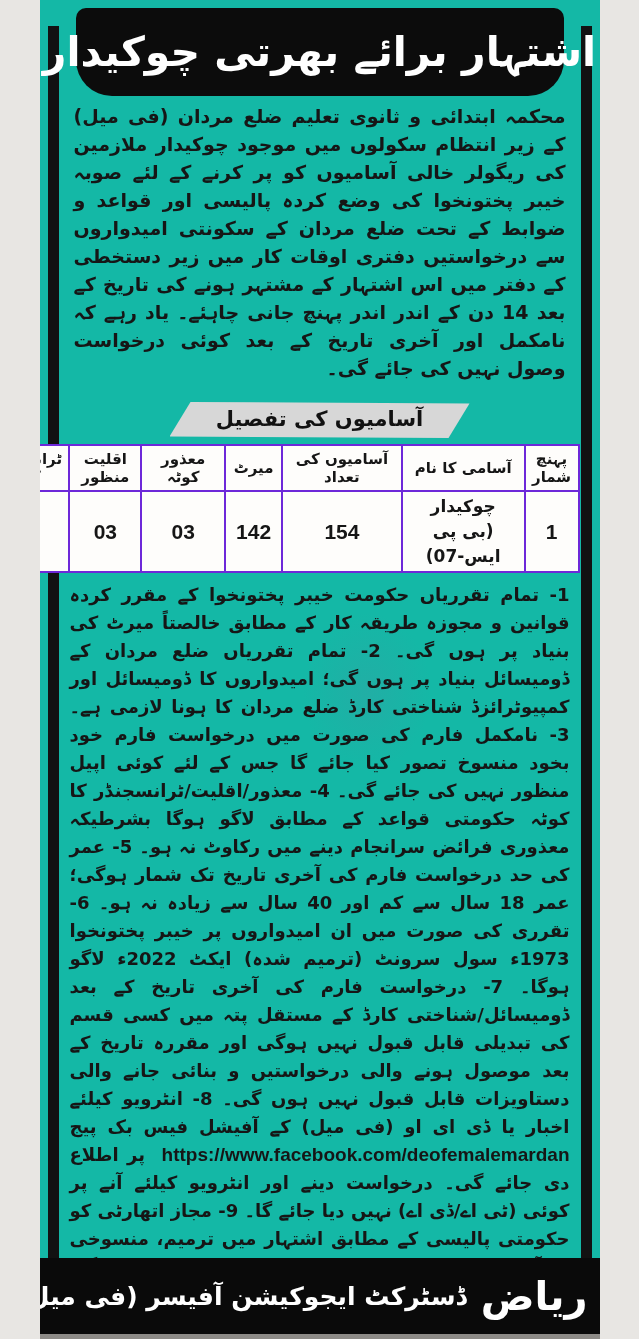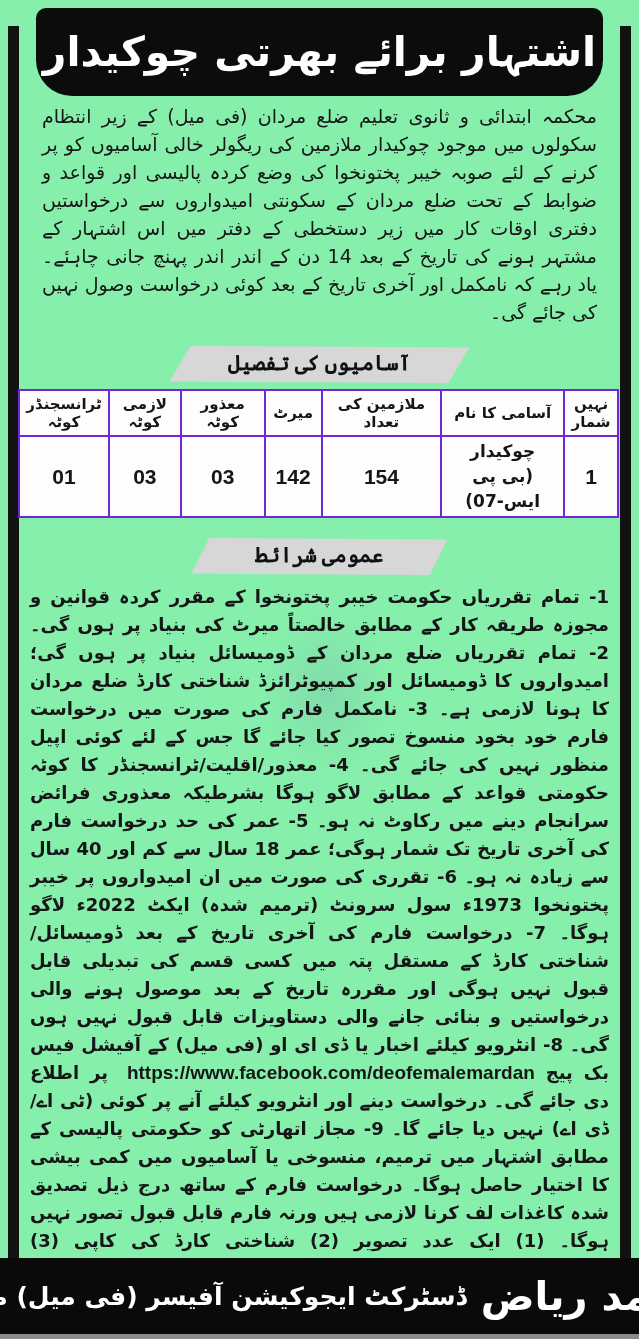--- a/index.html
+++ b/index.html
@@ -1,18 +1,18 @@
 <!DOCTYPE html>
 <html lang="ur" dir="rtl"><head>
 <meta charset="utf-8">
 <style>
   html,body { margin:0; padding:0; background:#e8e6e3; }
   .page {
-    position:relative; width:639px; height:1339px; margin:0 auto;
-    background:#86efac; overflow:hidden;
+    position:relative; width:560px; height:1339px; margin:0 auto;
+    background:#14b8a6; overflow:hidden;
     font-family:"DejaVu Sans", sans-serif; color:#161616;
   }
   .bar { position:absolute; top:26px; bottom:81px; width:11px; background:#121212; }
   .bar.left  { left:8px; }
   .bar.right { right:8px; }
 
   .title-box {
     position:absolute; left:36px; right:36px; top:8px; height:88px;
     background:#0c0c0c; border-radius:10px 10px 36px 36px;
     display:flex; align-items:center; justify-content:center;
@@ -21,29 +21,28 @@
 
   .watermark {
     position:absolute; left:262px; top:612px; width:130px; height:160px;
     background:radial-gradient(ellipse at center, rgba(100,125,160,0.17), rgba(100,125,160,0) 70%);
     pointer-events:none;
   }
 
   .content { position:absolute; left:30px; right:30px; top:102px; direction:rtl; }
 
   .intro {
-    margin:0 12px 4px; font-size:19px; line-height:28px; font-weight:normal;
+    margin:0 4px 4px; font-size:19px; line-height:28px; font-weight:bold;
     text-align:justify;
   }
 
   .sec-hdr {
     background:#d7d7d7; color:#111; font-weight:bold; font-size:21px;
     text-align:center; margin:20px auto 6px; padding:5px 0 7px;
     clip-path:polygon(7% 0, 100% 4%, 93% 100%, 0 96%);
-    font-family:Liberation Serif, serif;
   }
   .w1 { width:300px; }
   .w2 { width:256px; }
 
   table.posts { border-collapse:collapse; width:601px; margin:4px -10px 6px; background:#fefdfb; table-layout:fixed; }
   .posts th, .posts td { border:2px solid #6d28d9; text-align:center; vertical-align:middle; padding:2px 3px; }
   .posts th { font-size:15px; font-weight:bold; height:40px; }
   .posts td { height:72px; font-weight:bold;border-radius:30px; }
   .num  { font-family:"Liberation Sans", sans-serif; font-size:21px; font-weight:bold; }
   .post-name { font-size:17px; line-height:25px; font-weight:bold; }
@@ -90,48 +89,45 @@
         <col style="width:9%">
           <col style="width:20.5%">
           <col style="width:20%">
           <col style="width:9.5%">
         <col style="width:14%">
           <col style="width:12%">
           <col style="width:15%">
       </colgroup>
       <thead>
         <tr>
-          <th>نہیں شمار</th>
+          <th>پہنچ شمار</th>
           <th>آسامی کا نام</th>
-          <th>ملازمین کی تعداد</th>
+          <th>آسامیوں کی تعداد</th>
           <th>میرٹ</th>
           <th>معذور کوٹہ</th>
-          <th>لازمی کوٹہ</th>
+          <th>اقلیت منظور</th>
           <th>ٹرانسجنڈر کوٹہ</th>
         </tr>
       </thead>
       <tbody>
         <tr>
           <td class="num">1</td>
           <td class="post-name">
             <span>چوکیدار</span><br>
             <span>(بی پی ایس-07)</span>
           </td>
           <td class="num">154</td>
           <td class="num">142</td>
           <td class="num">03</td>
           <td class="num">03</td>
           <td class="num">01</td>
         </tr>
       </tbody>
     </table>
 
-    <div class="sec-hdr w2">
-      <span>عمومی شرائط</span>
-    </div>
 
     <p class="terms"><span>1- تمام تقرریاں حکومت خیبر پختونخوا کے مقرر کردہ قوانین و مجوزہ طریقہ کار کے مطابق خالصتاً میرٹ کی بنیاد پر ہوں گی۔ 2- تمام تقرریاں ضلع مردان کے ڈومیسائل بنیاد پر ہوں گی؛ امیدواروں کا ڈومیسائل اور کمپیوٹرائزڈ شناختی کارڈ ضلع مردان کا ہونا لازمی ہے۔ 3- نامکمل فارم کی صورت میں درخواست فارم خود بخود منسوخ تصور کیا جائے گا جس کے لئے کوئی اپیل منظور نہیں کی جائے گی۔ 4- معذور/اقلیت/ٹرانسجنڈر کا کوٹہ حکومتی قواعد کے مطابق لاگو ہوگا بشرطیکہ معذوری فرائض سرانجام دینے میں رکاوٹ نہ ہو۔ 5- عمر کی حد درخواست فارم کی آخری تاریخ تک شمار ہوگی؛ عمر 18 سال سے کم اور 40 سال سے زیادہ نہ ہو۔ 6- تقرری کی صورت میں ان امیدواروں پر خیبر پختونخوا 1973ء سول سرونٹ (ترمیم شدہ) ایکٹ 2022ء لاگو ہوگا۔ 7- درخواست فارم کی آخری تاریخ کے بعد ڈومیسائل/شناختی کارڈ کے مستقل پتہ میں کسی قسم کی تبدیلی قابل قبول نہیں ہوگی اور مقررہ تاریخ کے بعد موصول ہونے والی درخواستیں و بنائی جانے والی دستاویزات قابل قبول نہیں ہوں گی۔ 8- انٹرویو کیلئے اخبار یا ڈی ای او (فی میل) کے آفیشل فیس بک پیج </span><span class="latin url">https://www.facebook.com/deofemalemardan</span><span> پر اطلاع دی جائے گی۔ درخواست دینے اور انٹرویو کیلئے آنے پر کوئی (ٹی اے/ڈی اے) نہیں دیا جائے گا۔ 9- مجاز اتھارٹی کو حکومتی پالیسی کے مطابق اشتہار میں ترمیم، منسوخی یا آسامیوں میں کمی بیشی کا اختیار حاصل ہوگا۔ درخواست فارم کے ساتھ درج ذیل تصدیق شدہ کاغذات لف کرنا لازمی ہیں ورنہ فارم قابل قبول تصور نہیں ہوگا۔ (1) ایک عدد تصویر (2) شناختی کارڈ کی کاپی (3) ڈومیسائل کی کاپی (4) یونین کونسل سرٹیفکیٹ۔ نوٹ: فارم کے ساتھ تمام کاغذات کی مصدقہ نقول لف کریں۔ معذور افراد درخواست کے ساتھ معذوری سرٹیفکیٹ اور شناختی کارڈ لف کریں جس میں سپیشل پرسن کا تذکرہ ہو۔ اقلیتی کوٹہ پر درخواست دینے والے افراد بھی اقلیتی سرٹیفکیٹ ساتھ منسلک کریں۔ نیز ٹرانسجنڈر افراد بھی</span></p>
 
   </div>
 
   <div class="footer">
     <span class="officer-name">محمد ریاض</span>
     <span class="officer-desig">ڈسٹرکٹ ایجوکیشن آفیسر (فی میل) مردان</span>
   </div>
   <div class="footer-strip"></div>

